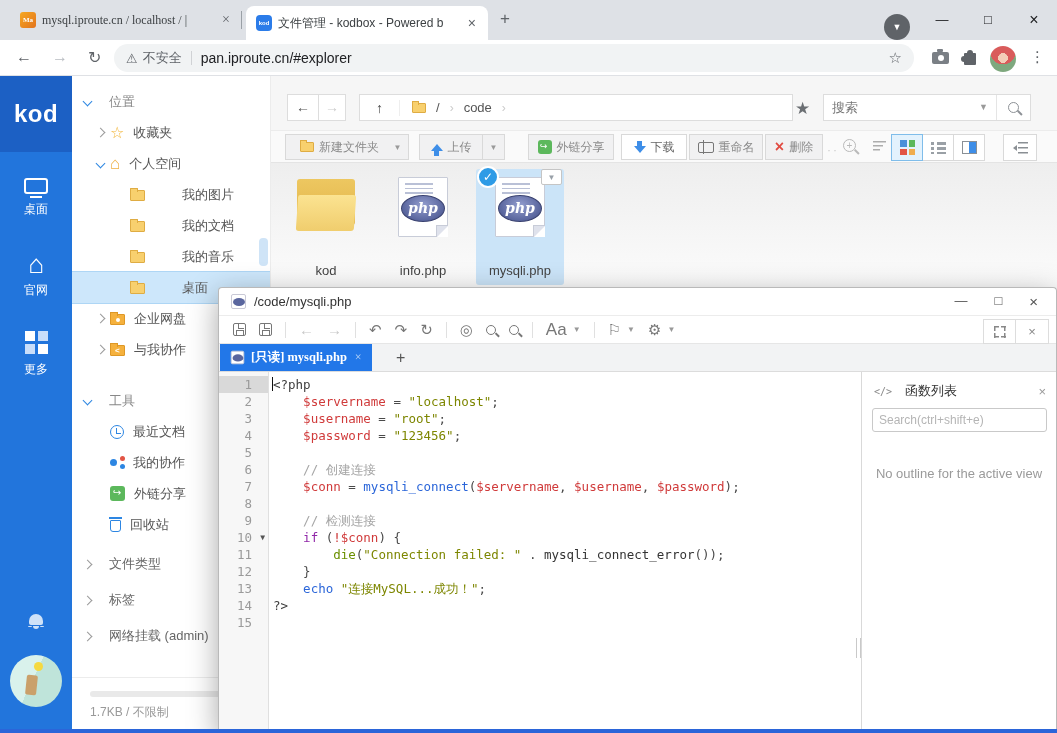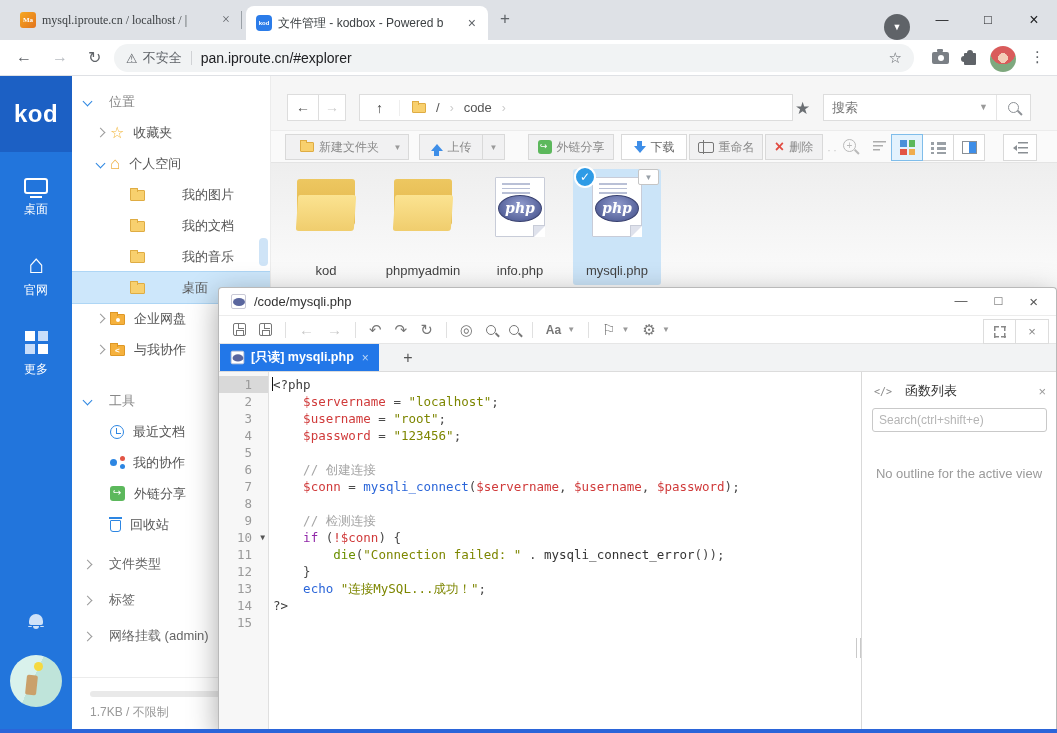--- a/index.html
+++ b/index.html
@@ -182,21 +182,21 @@
   .mag2::after { content:""; position:absolute; left:8px; top:8px; width:5px; height:1.5px; background:#777; transform:rotate(45deg); }
   .caret-s { font-size:8px; color:#999; margin-left:-7px; }
   .ed-right-btns { position:absolute; right:7px; top:31px; display:flex; }
   .edrb { width:33px; height:25px; border:1px solid #ddd; background:#fff; display:flex; align-items:center; justify-content:center; color:#888; font-size:13px; }
   .fsc { width:12px; height:12px;
     background: linear-gradient(#888,#888) 0 0/5px 1.5px no-repeat, linear-gradient(#888,#888) 0 0/1.5px 5px no-repeat,
                 linear-gradient(#888,#888) 100% 0/5px 1.5px no-repeat, linear-gradient(#888,#888) 100% 0/1.5px 5px no-repeat,
                 linear-gradient(#888,#888) 0 100%/5px 1.5px no-repeat, linear-gradient(#888,#888) 0 100%/1.5px 5px no-repeat,
                 linear-gradient(#888,#888) 100% 100%/5px 1.5px no-repeat, linear-gradient(#888,#888) 100% 100%/1.5px 5px no-repeat; }
   .ed-tabbar { position:absolute; left:0; top:56px; right:0; height:28px; background:#f2f3f4; border-bottom:1px solid #dcdcdc; display:flex; align-items:stretch; }
-  .ed-tab { background:#2277e8; color:#fff; display:flex; align-items:center; padding:0 10px; font-size:12.5px; margin-left:1px; }
+  .ed-tab { background:#2277e8; color:#fff; display:flex; align-items:center; padding:0 10px; font-size:12.5px; margin-left:1px;font-family:Liberation Serif, serif; }
   .ed-tab .php-ico-s { transform:scale(.9); }
   .ed-tab-lbl { margin:0 8px 0 6px; font-weight:bold; }
   .ed-tab-x { color:#bdd7f7; font-size:12px; }
   .ed-tab-plus { width:34px; display:flex; align-items:center; justify-content:center; color:#555; font-size:16px; margin-left:12px; }
   .ed-body { position:absolute; left:0; top:84px; right:0; bottom:0; background:#fff; }
   .gutter { position:absolute; left:0; top:0; bottom:0; width:50px; background:#f7f7f7; border-right:1px solid #e0e0e0; padding-top:4px; }
   .gline { height:17px; line-height:17px; text-align:right; padding-right:16px; font-family:"DejaVu Sans Mono",monospace; font-size:12.5px; color:#9a9a9a; position:relative; }
   .gline.active { background:#d9d9d9; }
   .gfold { position:absolute; right:3px; top:0; font-size:8px; color:#555; }
   .codecol { position:absolute; left:51px; top:4px; right:196px; bottom:0; overflow:hidden; }
@@ -420,24 +420,20 @@
           <span class="vg-toggle"></span>
         </div>
     </div>
 
     <div class="files-area" id="files-area">
         <div class="file-item">
           <div class="folder-big"></div>
           <div class="file-name">kod</div>
         </div>
         <div class="file-item">
-          <div class="folder-big"></div>
-          <div class="file-name">phpmyadmin</div>
-        </div>
-        <div class="file-item">
           <div class="phpfile-big">
             <div class="php-oval">php</div>
           </div>
           <div class="file-name">info.php</div>
         </div>
         <div class="file-item selected">
           <span class="file-check">✓</span>
           <span class="file-caret">▼</span>
           <div class="phpfile-big">
             <div class="php-oval">php</div>
@@ -465,21 +461,21 @@
       <span class="dis">→</span>
       <span class="tdiv"></span>
       <span>↶</span>
       <span>↷</span>
       <span>↻</span>
       <span class="tdiv"></span>
       <span>◎</span>
       <span class="mag2"></span>
       <span class="mag2"></span>
       <span class="tdiv"></span>
-      <span style="font-size:12px;font-weight:bold;">Aa</span>
+      <span style="font-size:17px;">Aa</span>
       <span class="caret-s">▼</span>
       <span class="tdiv"></span>
       <span>⚐</span>
       <span class="caret-s">▼</span>
       <span>⚙</span>
       <span class="caret-s">▼</span>
     </div>
     <div class="ed-right-btns">
       <span class="edrb">
           <span class="fsc"></span>

